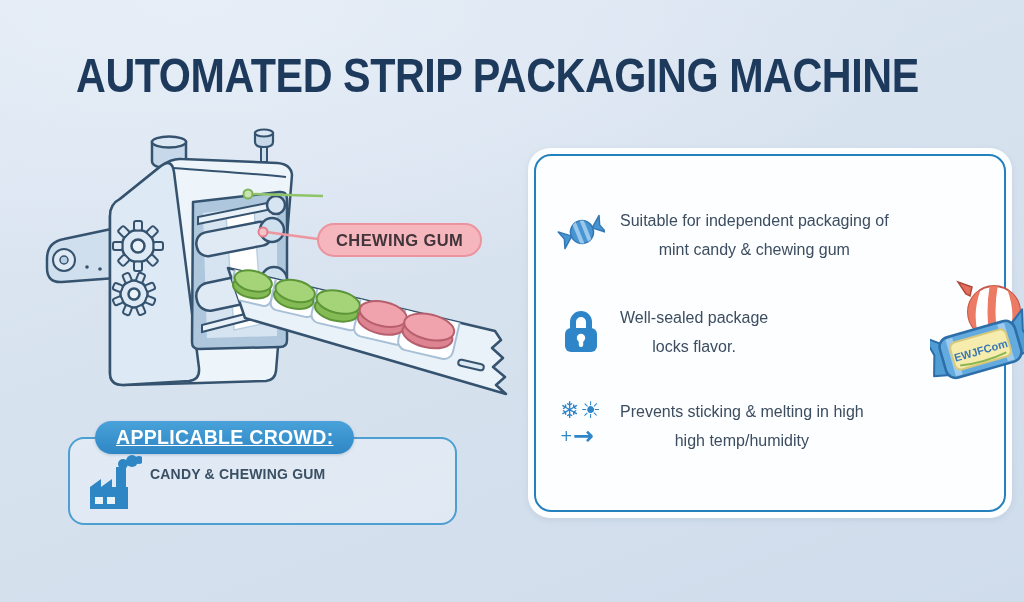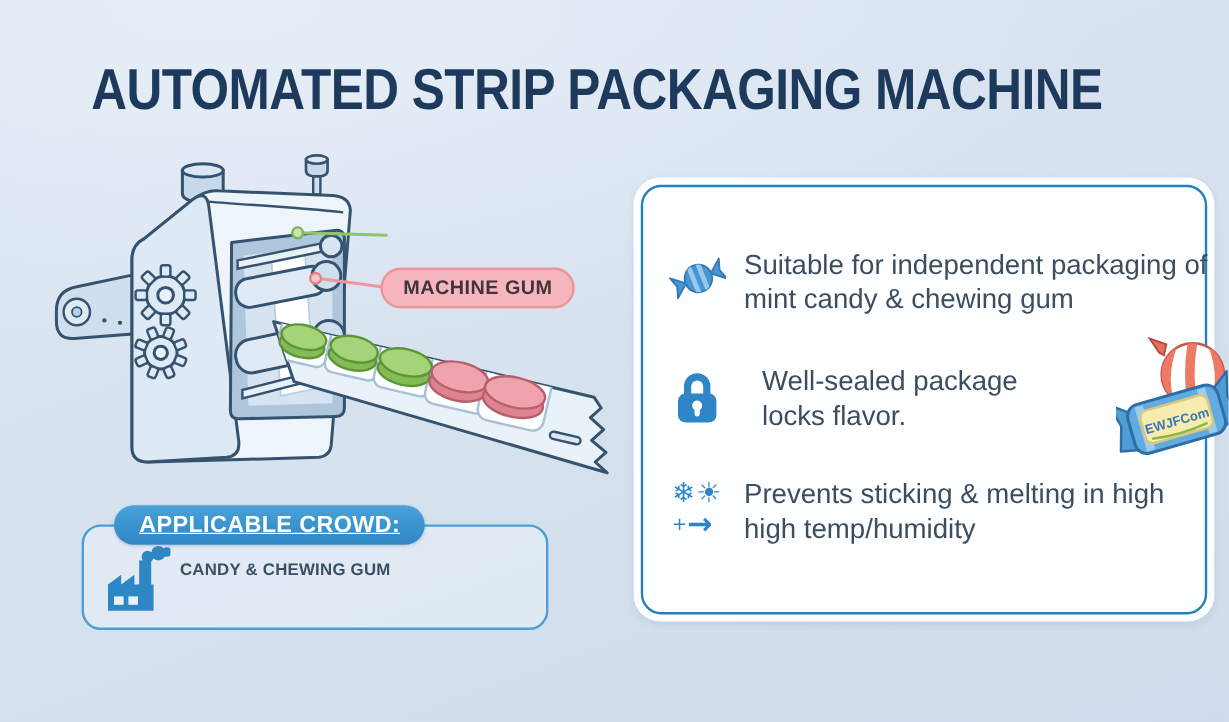--- a/index.html
+++ b/index.html
@@ -40,25 +40,25 @@
     position:absolute; left:528px; top:148px; width:484px; height:370px;
     background:#fdfeff; border-radius:22px; z-index:3;
     box-shadow:0 2px 6px rgba(60,90,130,.10);
   }
   .card-border{
     position:absolute; inset:6px; border:2.5px solid #2581bd; border-radius:17px;
     pointer-events:none;
   }
   .feat-row{ position:absolute; left:22px; display:flex; align-items:flex-start; }
   .feat-row.r1{ top:58px; }
-  .feat-row.r2{ top:155px;gap:15px; }
+  .feat-row.r2{ top:155px; }
   .feat-row.r3{ top:249px; }
   .feat-icon{ width:62px; flex:0 0 62px; display:flex; justify-content:center; padding-top:4px; }
   .feat-text{
-    font-size:23px; line-height:29px; color:#3c4d60; white-space:nowrap; padding-left:8px;
+    font-size:16px; line-height:29px; color:#3c4d60; white-space:nowrap; padding-left:8px;text-align:center;
   }
   .climate{ color:#2e86c8; line-height:1; padding-top:2px; }
   .climate .row1{ font-size:23px; letter-spacing:1px; }
   .climate .row2{ font-size:15px; margin-top:1px; display:block; }
   .climate .arrow{ font-size:25px; font-weight:bold; vertical-align:-3px; }
   .climate span{ font-family:"DejaVu Sans", sans-serif; }
   
   .wrapper-sticker{ position:absolute; left:930px; top:274px; width:94px; height:118px; z-index:5; }
   
   .crowd-box{
@@ -211,21 +211,21 @@
     </g>
 
     <g>
       <line x1="221" y1="66" x2="293" y2="68" stroke="#8fc468" stroke-width="2.5"></line>
       <circle cx="218" cy="66" r="4.5" fill="#c9e4ae" stroke="#7fb35a" stroke-width="2"></circle>
       <line x1="236" y1="104" x2="288" y2="111" stroke="#ee96a0" stroke-width="2.5"></line>
       <circle cx="233" cy="104" r="4.5" fill="#f6c3c9" stroke="#e2808d" stroke-width="2"></circle>
     </g>
   </svg>
 
-  <div class="pill-label pill-gum">MACHINE GUM</div>
+  <div class="pill-label pill-gum">CHEWING GUM</div>
 
   <div class="card">
     <div class="card-border"></div>
 
     <div class="feat-row r1">
       <div class="feat-icon">
         <svg width="48" height="44" viewBox="0 0 48 44">
           <defs>
               <clipPath id="cclip">
                 <circle cx="25" cy="22" r="11.5"></circle>

